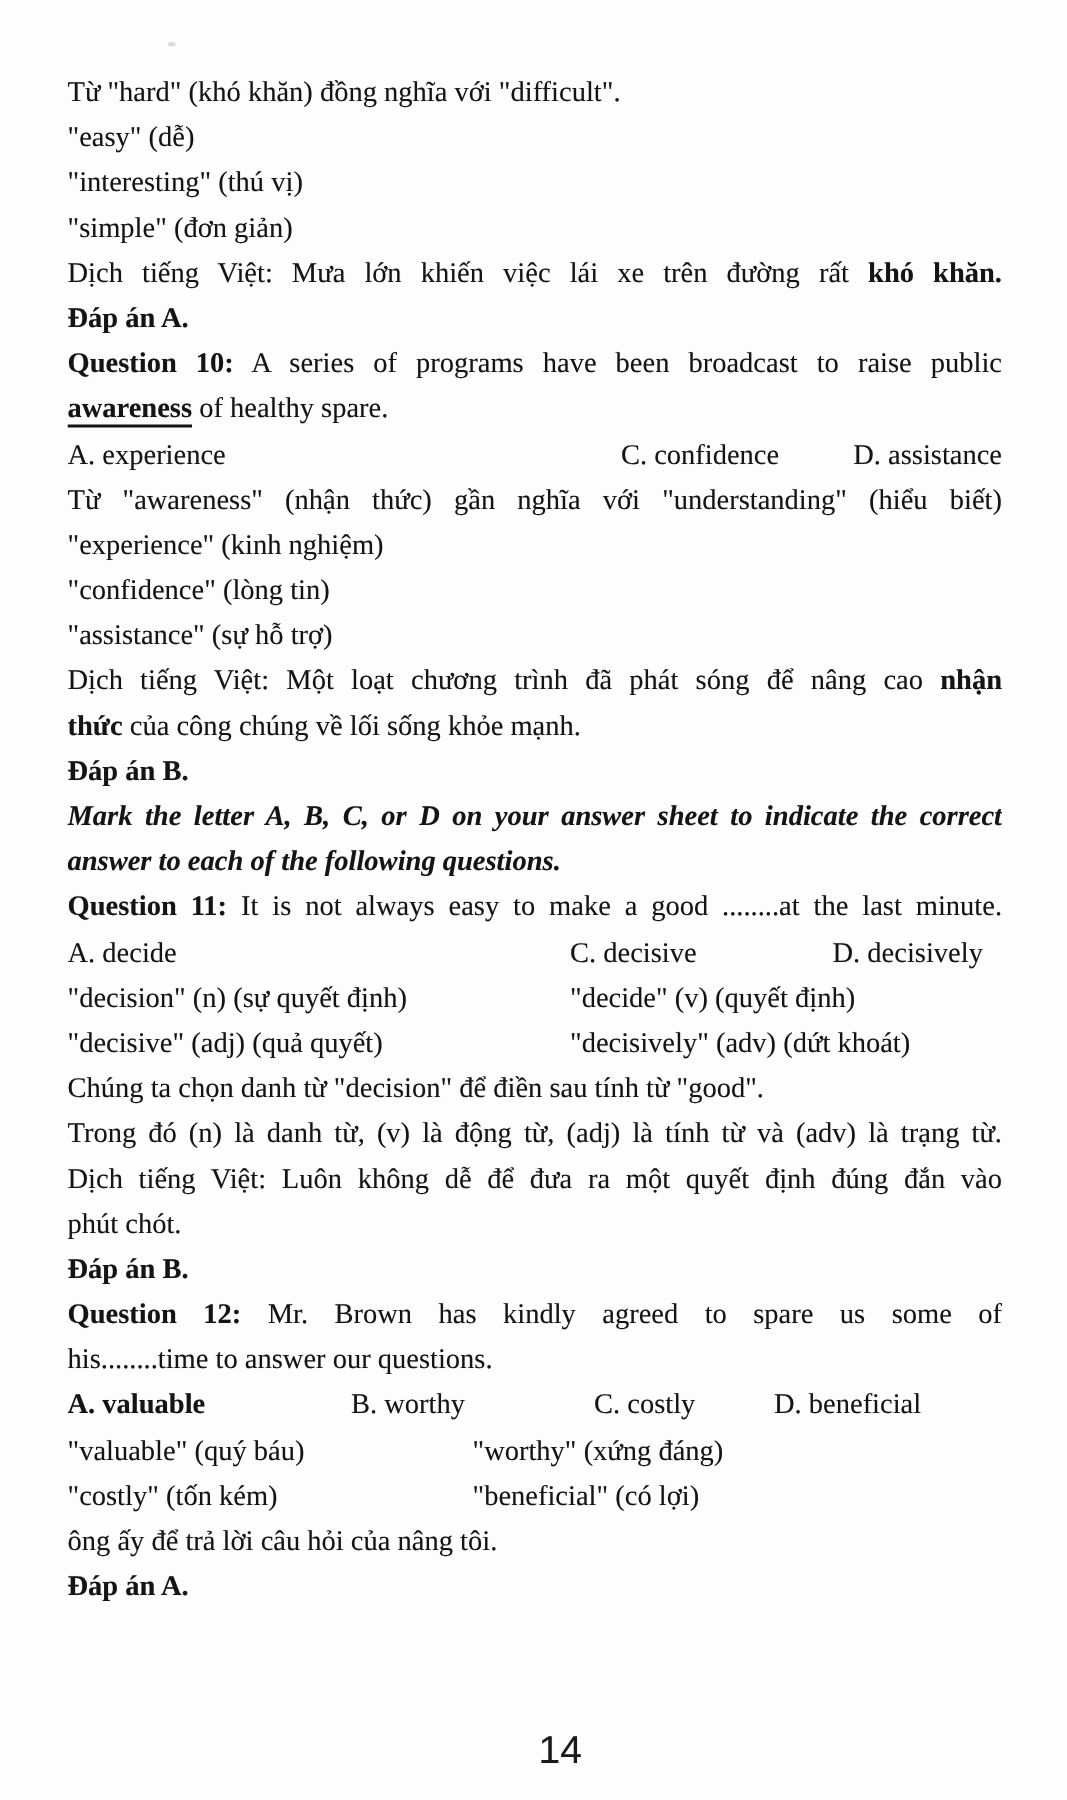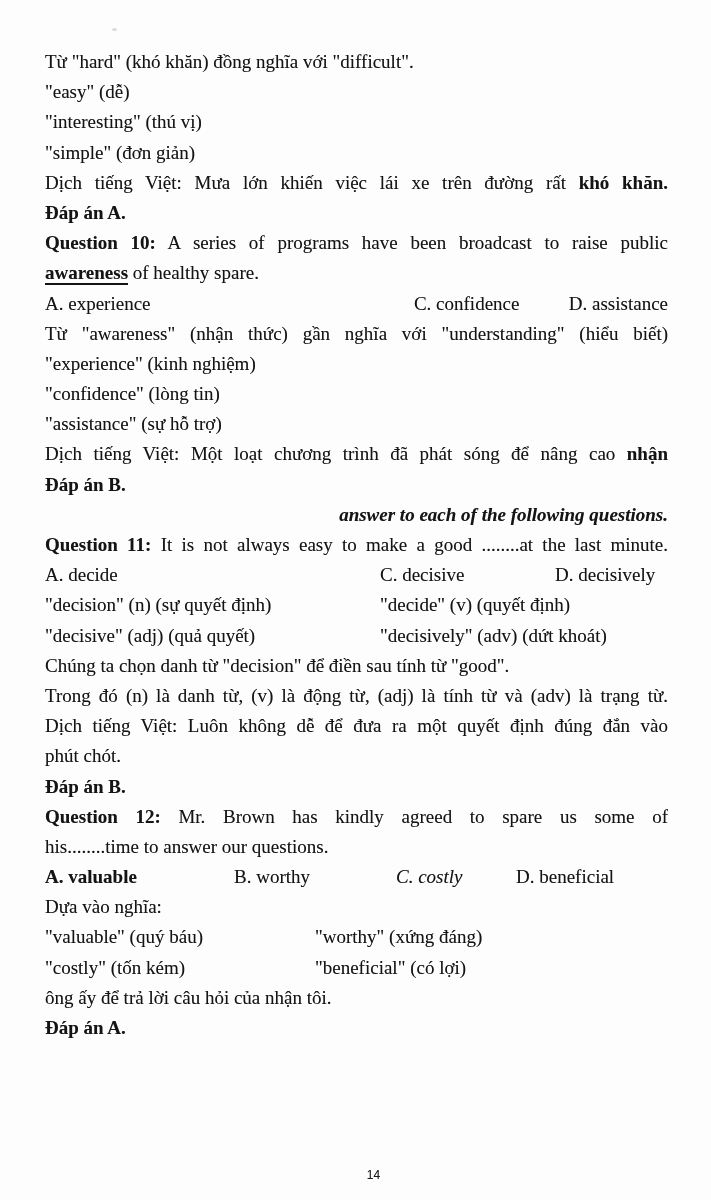--- a/index.html
+++ b/index.html
@@ -23,39 +23,39 @@
     height: 30.2px;
     white-space: nowrap;
     overflow: hidden;
   }
   .just {
     white-space: normal;
     text-align: justify;
     text-align-last: justify;
   }
   .bold { font-weight: bold; }
-  .ib { font-weight: bold; font-style: italic; text-align: right; }
+  .ib { font-weight: bold; font-style: italic; }
   .keyword-underline {
     font-weight: bold;
     border-bottom: 2px solid #141414;
   }
   .opts { display: flex; }
   .cols { display: flex; }
   .q10-a { width: 172px; } .q10-b { width: 202px; margin-top: 48px; } .q10-c { width: 157px; }
   .q11-a { width: 154px; } .q11-b { width: 181px; margin-top: 32px; } .q11-c { width: 175px; }
-  .q12-a { width: 189px; } .q12-b { width: 162px; } .q12-c { width: 120px; font-style: italic; }
+  .q12-a { width: 189px; } .q12-b { width: 162px; } .q12-c { width: 120px; }
   .q11col { width: 335px; }
   .q12col { width: 270px; }
   .pagenum {
     position: absolute;
     bottom: 18px; left: 0;
     width: 100%;
     text-align: center;
     font-family: "Liberation Sans", "DejaVu Sans", sans-serif;
-    font-size: 12px;
+    font-size: 26px;
     color: #1a1a1a;
     padding-left: 36px;
   }
   .speck {
     position: absolute;
     left: 112px; top: 28px;
     width: 5px; height: 3px;
     background: #d9d9d9;
     border-radius: 50%;
   }
@@ -79,22 +79,24 @@
     <span class="q10-a">A. experience</span>
     <span class="q10-b bold">B. understanding</span>
     <span class="q10-c">C. confidence</span>
     <span>D. assistance</span>
   </div>
   <p class="line just">Từ "awareness" (nhận thức) gần nghĩa với "understanding" (hiểu biết)</p>
   <p class="line">"experience" (kinh nghiệm)</p>
   <p class="line">"confidence" (lòng tin)</p>
   <p class="line">"assistance" (sự hỗ trợ)</p>
   <p class="line just"><span>Dịch tiếng Việt: Một loạt chương trình đã phát sóng  để nâng cao </span><span class="bold">nhận</span></p>
+  <p class="line"><span class="bold">thức</span><span> của công chúng về lối sống khỏe mạnh.</span></p>
   <p class="line bold">Đáp án B.</p>
 
+  <p class="line ib just">Mark the letter A, B, C, or D on your answer sheet to indicate the correct</p>
   <p class="line ib">answer to each of the following questions.</p>
 
   <p class="line just"><span class="bold">Question 11:</span><span> It is not always easy to make a good ........at the last minute.</span></p>
   <div class="line opts">
     <span class="q11-a">A. decide</span>
     <span class="q11-b bold">B. decision</span>
     <span class="q11-c">C. decisive</span>
     <span>D. decisively</span>
   </div>
   <div class="line cols">
@@ -112,26 +114,25 @@
   <p class="line bold">Đáp án B.</p>
 
   <p class="line just"><span class="bold">Question 12:</span><span> Mr. Brown has kindly agreed to spare us some of</span></p>
   <p class="line">his........time to answer our questions.</p>
   <div class="line opts">
     <span class="q12-a bold">A. valuable</span>
     <span class="q12-b">B. worthy</span>
     <span class="q12-c">C. costly</span>
     <span>D. beneficial</span>
   </div>
-  <p class="line">Dựa vào nghĩa:</p>
   <div class="line cols">
     <span class="q12col">"valuable" (quý báu)</span>
     <span>"worthy" (xứng đáng)</span>
   </div>
   <div class="line cols">
     <span class="q12col">"costly" (tốn kém)</span>
     <span>"beneficial" (có lợi)</span>
   </div>
-  <p class="line">ông ấy để trả lời câu hỏi của nhận tôi.</p>
+  <p class="line">ông ấy để trả lời câu hỏi của nâng tôi.</p>
   <p class="line bold">Đáp án A.</p>
 
   <div class="pagenum">14</div>
 </div>
 
 </body></html>

